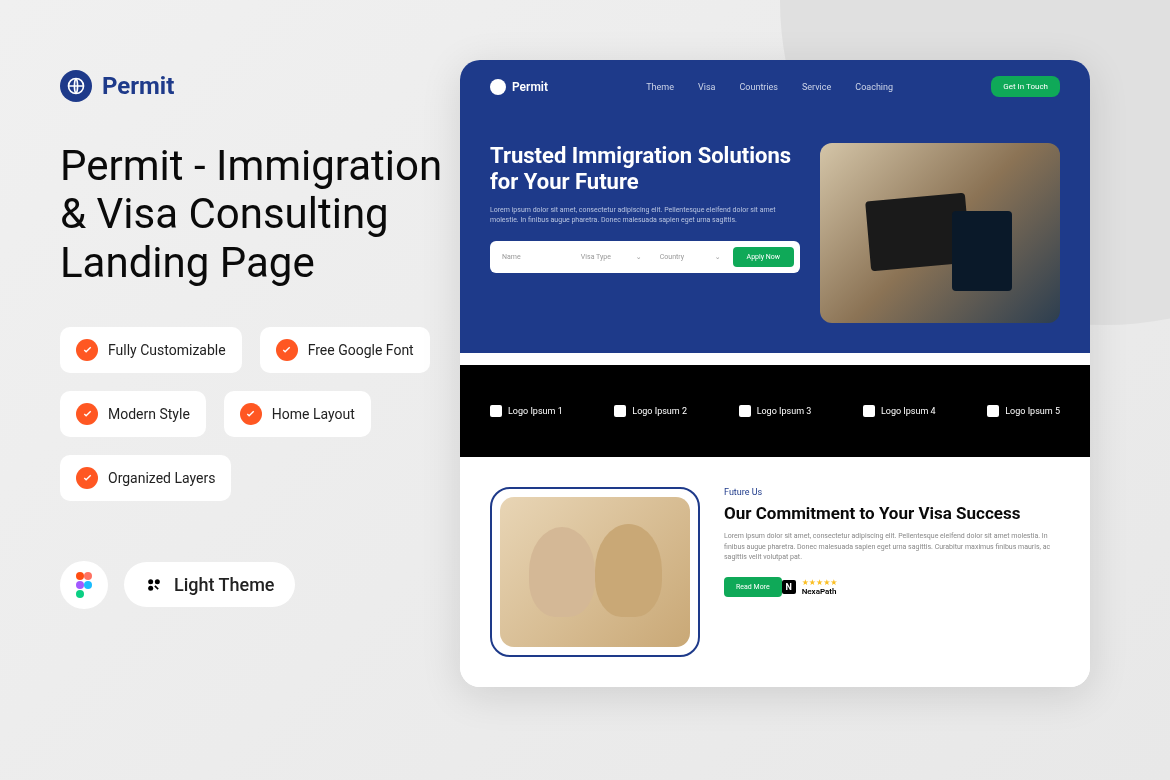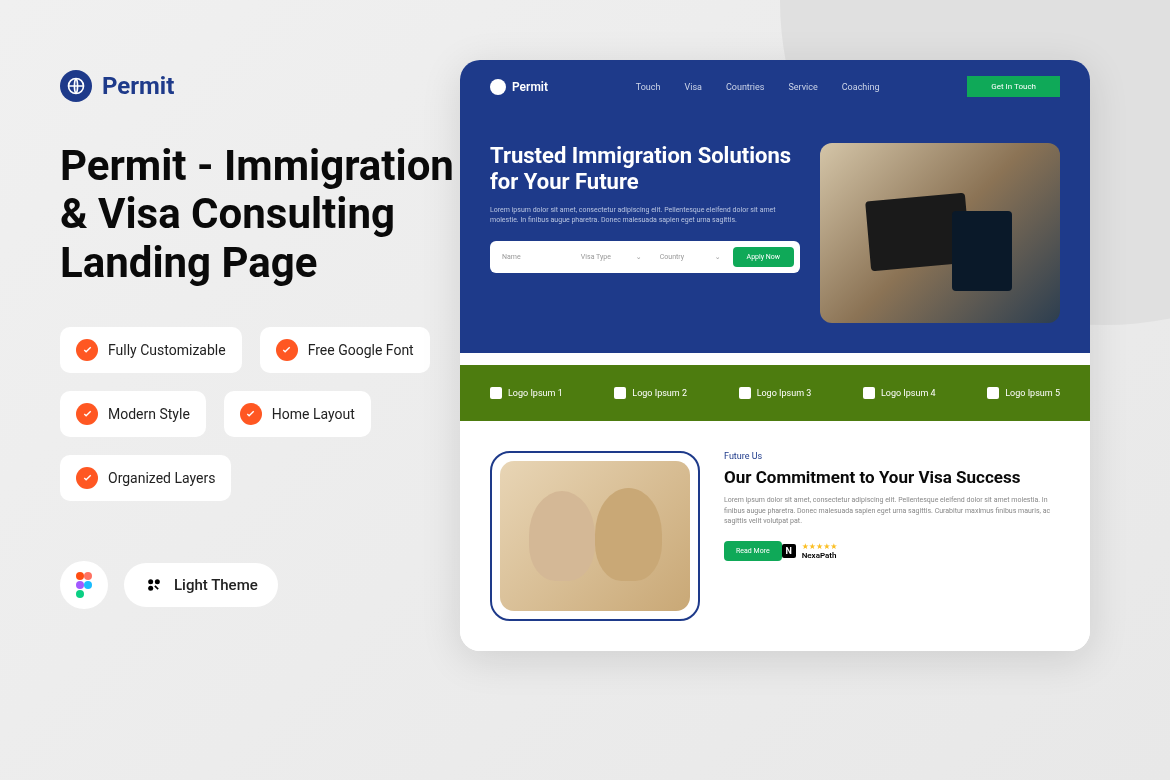--- a/index.html
+++ b/index.html
@@ -2,50 +2,50 @@
 <html><head>
 <meta charset="utf-8">
 <style>
 *{margin:0;padding:0;box-sizing:border-box;font-family:-apple-system,BlinkMacSystemFont,"Segoe UI",Roboto,sans-serif}
 body{width:1170px;height:780px;background:linear-gradient(135deg,#f0f0f0 0%,#e8e8e8 100%);display:flex;overflow:hidden;position:relative}
 .bg-curve{position:absolute;top:0;right:0;width:650px;height:650px;background:#e0e0e0;border-radius:50%;transform:translate(40%,-50%)}
 .left{flex:0 0 460px;padding:70px 0 0 60px;z-index:2}
 .logo-row{display:flex;align-items:center;gap:10px;margin-bottom:40px}
 .logo-icon{width:32px;height:32px;background:#1e3a8a;border-radius:50%;display:flex;align-items:center;justify-content:center}
 .logo-text{font-size:24px;font-weight:700;color:#1e3a8a}
-.headline{font-size:42px;font-weight:700;line-height:1.15;color:#0a0a0a;margin-bottom:40px}
+.headline{font-size:42px;font-weight:400;line-height:1.15;color:#0a0a0a;margin-bottom:40px}
 .features{display:flex;flex-wrap:wrap;gap:18px;margin-bottom:60px;max-width:400px}
 .feature{display:flex;align-items:center;gap:10px;background:#fff;border-radius:10px;padding:12px 16px}
 .check{width:22px;height:22px;background:#ff5722;border-radius:50%;display:flex;align-items:center;justify-content:center;flex-shrink:0}
 .check svg{width:11px;height:11px}
 .feature-text{font-size:14px;color:#222;white-space:nowrap}
 .bottom-row{display:flex;gap:16px;align-items:center}
 .figma-badge{width:48px;height:48px;background:#fff;border-radius:24px;display:flex;align-items:center;justify-content:center}
 .theme-badge{display:flex;align-items:center;gap:10px;background:#fff;border-radius:24px;padding:12px 20px}
-.theme-text{font-size:15px;font-weight:500;color:#222}
+.theme-text{font-size:18px;font-weight:500;color:#222}
 .right{flex:1;padding:60px 40px 0 0;z-index:2}
 .preview{background:#fff;border-radius:20px;overflow:hidden;box-shadow:0 8px 40px rgba(0,0,0,0.12);width:630px}
 .nav{background:#1e3a8a;padding:16px 30px;display:flex;align-items:center;justify-content:space-between}
 .nav-logo{display:flex;align-items:center;gap:6px}
 .nav-logo-icon{width:16px;height:16px;background:#fff;border-radius:50%}
 .nav-logo-text{font-size:12px;font-weight:600;color:#fff}
 .nav-links{display:flex;gap:24px}
 .nav-link{font-size:9px;color:#ccd4e8}
-.nav-btn{background:#0fa958;color:#fff;font-size:8px;padding:6px 24px;border-radius:0}
+.nav-btn{background:#0fa958;color:#fff;font-size:8px;padding:6px 12px;border-radius:8px}
 .hero{background:#1e3a8a;padding:30px;display:flex;gap:20px}
 .hero-left{flex:1}
 .hero-title{font-size:22px;font-weight:700;color:#fff;line-height:1.2;margin-bottom:10px}
 .hero-desc{font-size:7px;color:#b8c4e0;line-height:1.4;margin-bottom:16px}
 .search{background:#fff;border-radius:6px;padding:6px;display:flex;gap:6px;align-items:center}
 .search-field{flex:1;font-size:7px;color:#999;padding:4px 6px;display:flex;align-items:center;justify-content:space-between}
 .search-btn{background:#0fa958;color:#fff;font-size:7px;padding:6px 14px;border-radius:4px}
 .hero-img{width:240px;height:180px;background:linear-gradient(135deg,#d4c5a8 0%,#8b7355 50%,#2c3e50 100%);border-radius:12px;position:relative;overflow:hidden}
 .hero-img::before{content:"";position:absolute;top:30%;left:20%;width:100px;height:70px;background:#1a1a1a;border-radius:4px;transform:rotate(-5deg)}
 .hero-img::after{content:"";position:absolute;top:38%;right:20%;width:60px;height:80px;background:#0a1929;border-radius:4px}
-.logos{background:#4d7c0f;padding:22px 30px;display:flex;justify-content:space-between;margin-top:12px}
+.logos{background:#000000;padding:40px 30px;display:flex;justify-content:space-between;margin-top:12px}
 .logo-item{display:flex;align-items:center;gap:6px;color:#fff;font-size:9px}
 .logo-shape{width:12px;height:12px;background:#fff;border-radius:2px}
 .about{padding:30px;display:flex;gap:24px;background:#fff}
 .about-img{width:210px;height:170px;border:2px solid #1e3a8a;border-radius:20px;padding:8px;background:#fff}
 .about-img-inner{width:100%;height:100%;background:linear-gradient(135deg,#e8d5b5 0%,#c9a876 100%);border-radius:14px;position:relative;overflow:hidden}
 .about-img-inner::before{content:"";position:absolute;top:20%;left:15%;width:35%;height:60%;background:#d4b896;border-radius:50% 50% 40% 40%}
 .about-img-inner::after{content:"";position:absolute;top:18%;right:15%;width:35%;height:62%;background:#c9a876;border-radius:50% 50% 40% 40%}
 .about-right{flex:1}
 .about-label{font-size:9px;color:#1e3a8a;margin-bottom:6px}
 .about-title{font-size:17px;font-weight:700;color:#0a0a0a;line-height:1.2;margin-bottom:8px}
@@ -138,21 +138,21 @@
 </div>
 
 <div class="right">
   <div class="preview">
     <div class="nav">
       <div class="nav-logo">
         <div class="nav-logo-icon"></div>
         <span class="nav-logo-text">Permit</span>
       </div>
       <div class="nav-links">
-        <span class="nav-link">Touch</span>
+        <span class="nav-link">Theme</span>
         <span class="nav-link">Visa</span>
         <span class="nav-link">Countries</span>
         <span class="nav-link">Service</span>
         <span class="nav-link">Coaching</span>
       </div>
       <div class="nav-btn">Get In Touch</div>
     </div>
     <div class="hero">
       <div class="hero-left">
         <h2 class="hero-title">Trusted Immigration Solutions for Your Future</h2>

